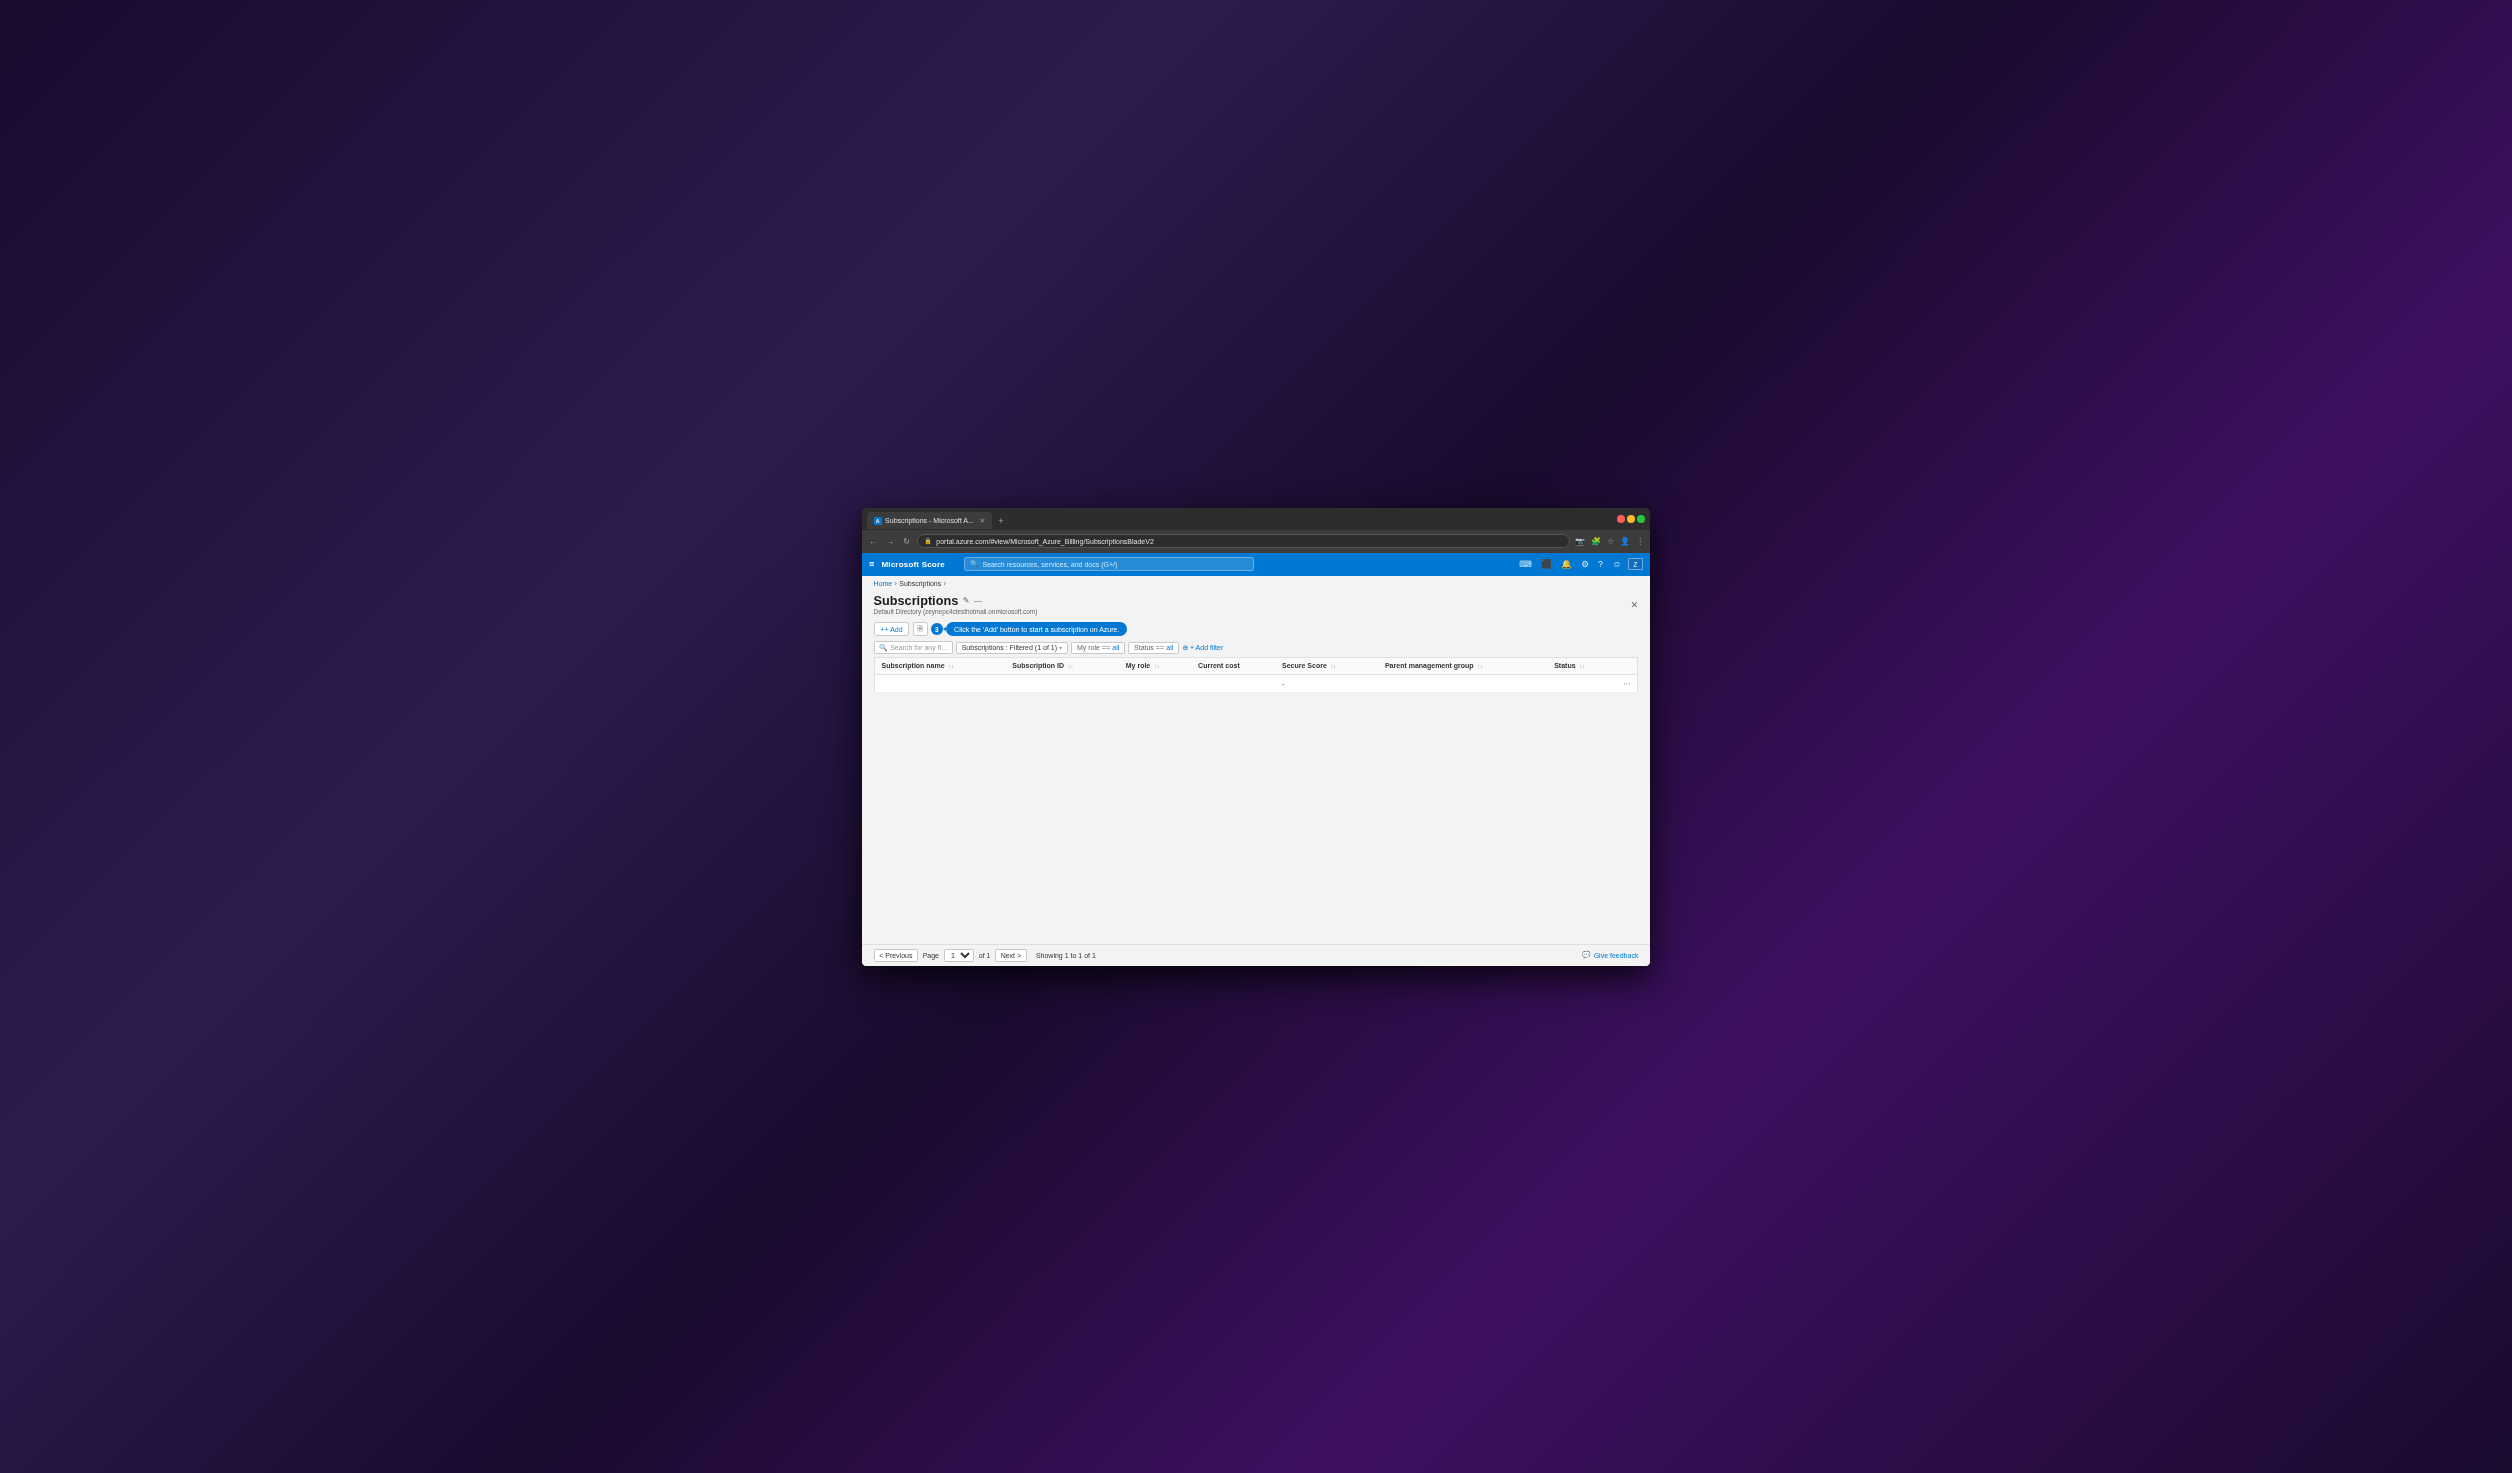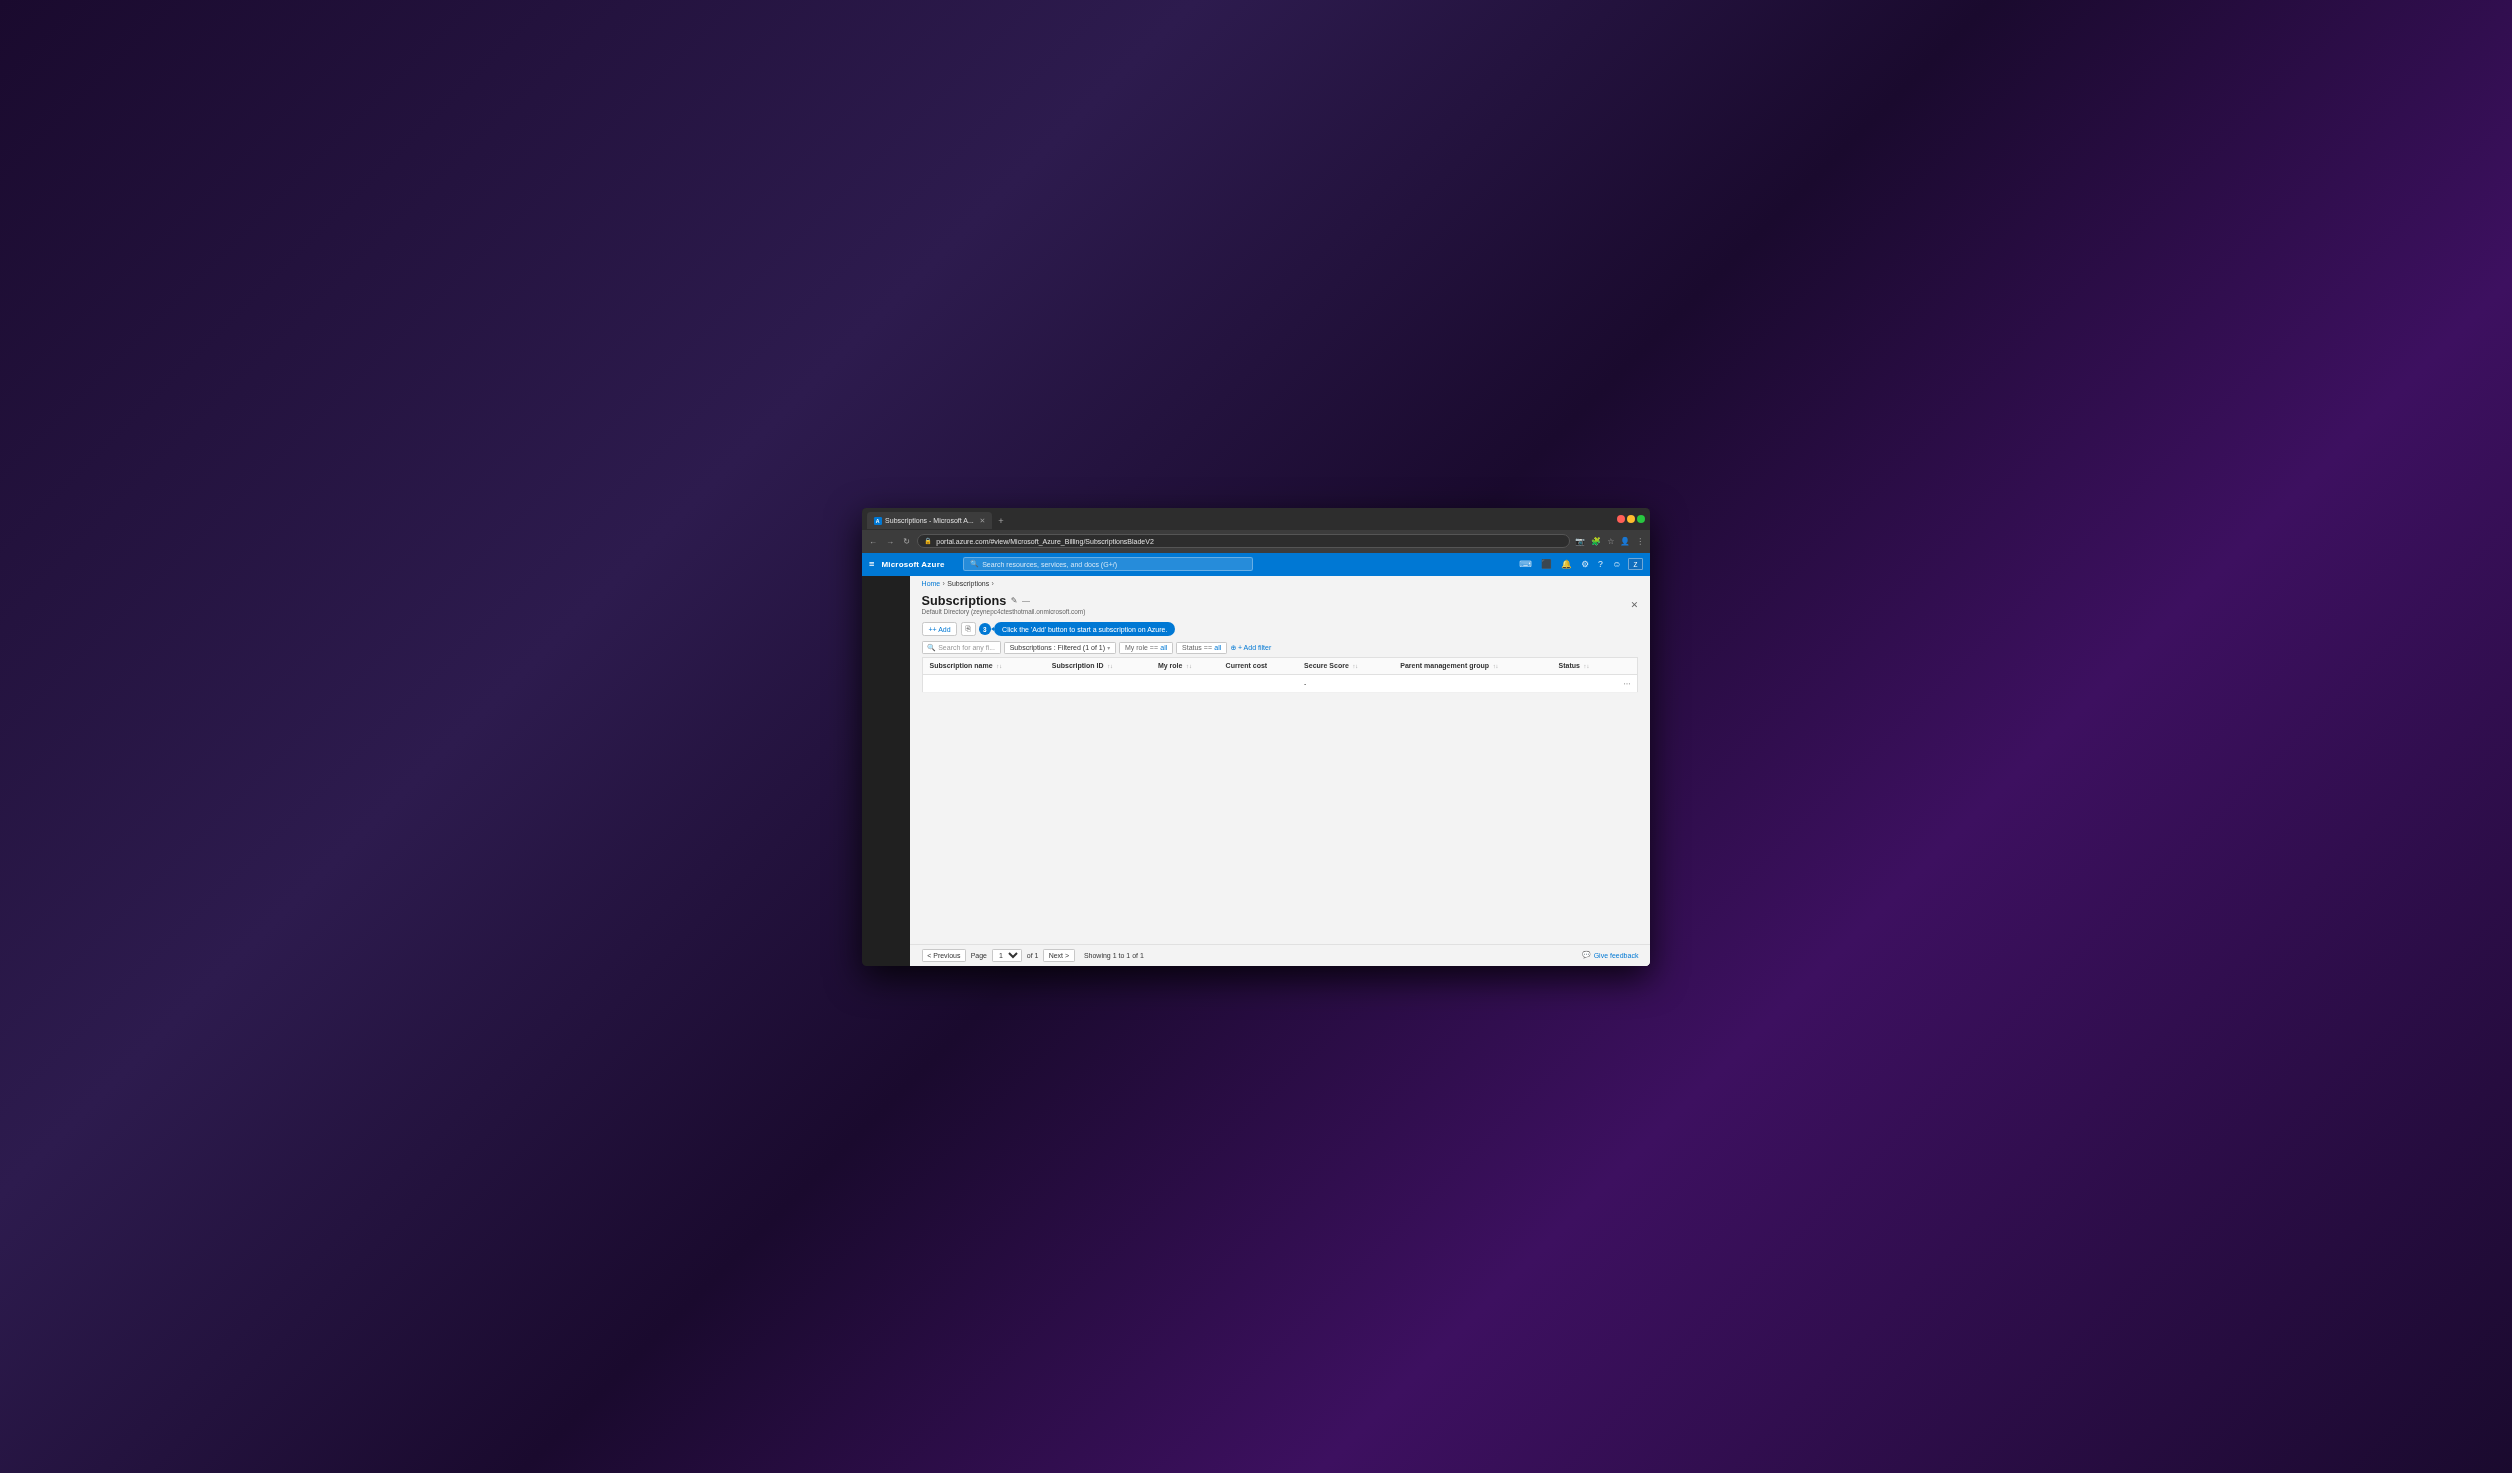--- a/index.html
+++ b/index.html
@@ -184,21 +184,20 @@
       font-size: 6.4px;
       cursor: pointer;
     }
 
     
     .main-content {
       background: #f3f3f3;
       flex: 1;
       overflow: hidden;
       position: relative;
-      margin-left: 48px;
     }
 
     
     .breadcrumb {
       padding: 4.6px 11.6px;
       font-size: 7px;
       color: #0078d4;
       display: flex;
       gap: 2.3px;
       align-items: center;
@@ -458,21 +457,21 @@
       <span class="addr-icon">📷</span>
       <span class="addr-icon">🧩</span>
       <span class="addr-icon">☆</span>
       <span class="addr-icon">👤</span>
       <span class="addr-icon">⋮</span>
     </div>
   </div>
 
   <div class="azure-nav">
     <span class="hamburger">≡</span>
-    <span class="azure-logo">Microsoft Azure</span>
+    <span class="azure-logo">Microsoft Score</span>
     <div class="azure-search">
       <span style="font-size:7px;">🔍</span>
       <span style="font-size:7px;">Search resources, services, and docs (G+/)</span>
     </div>
     <div class="azure-nav-icons">
       <span class="nav-icon-btn">⌨</span>
       <span class="nav-icon-btn">⬛</span>
       <span class="nav-icon-btn">🔔</span>
       <span class="nav-icon-btn">⚙</span>
       <span class="nav-icon-btn">?</span>

